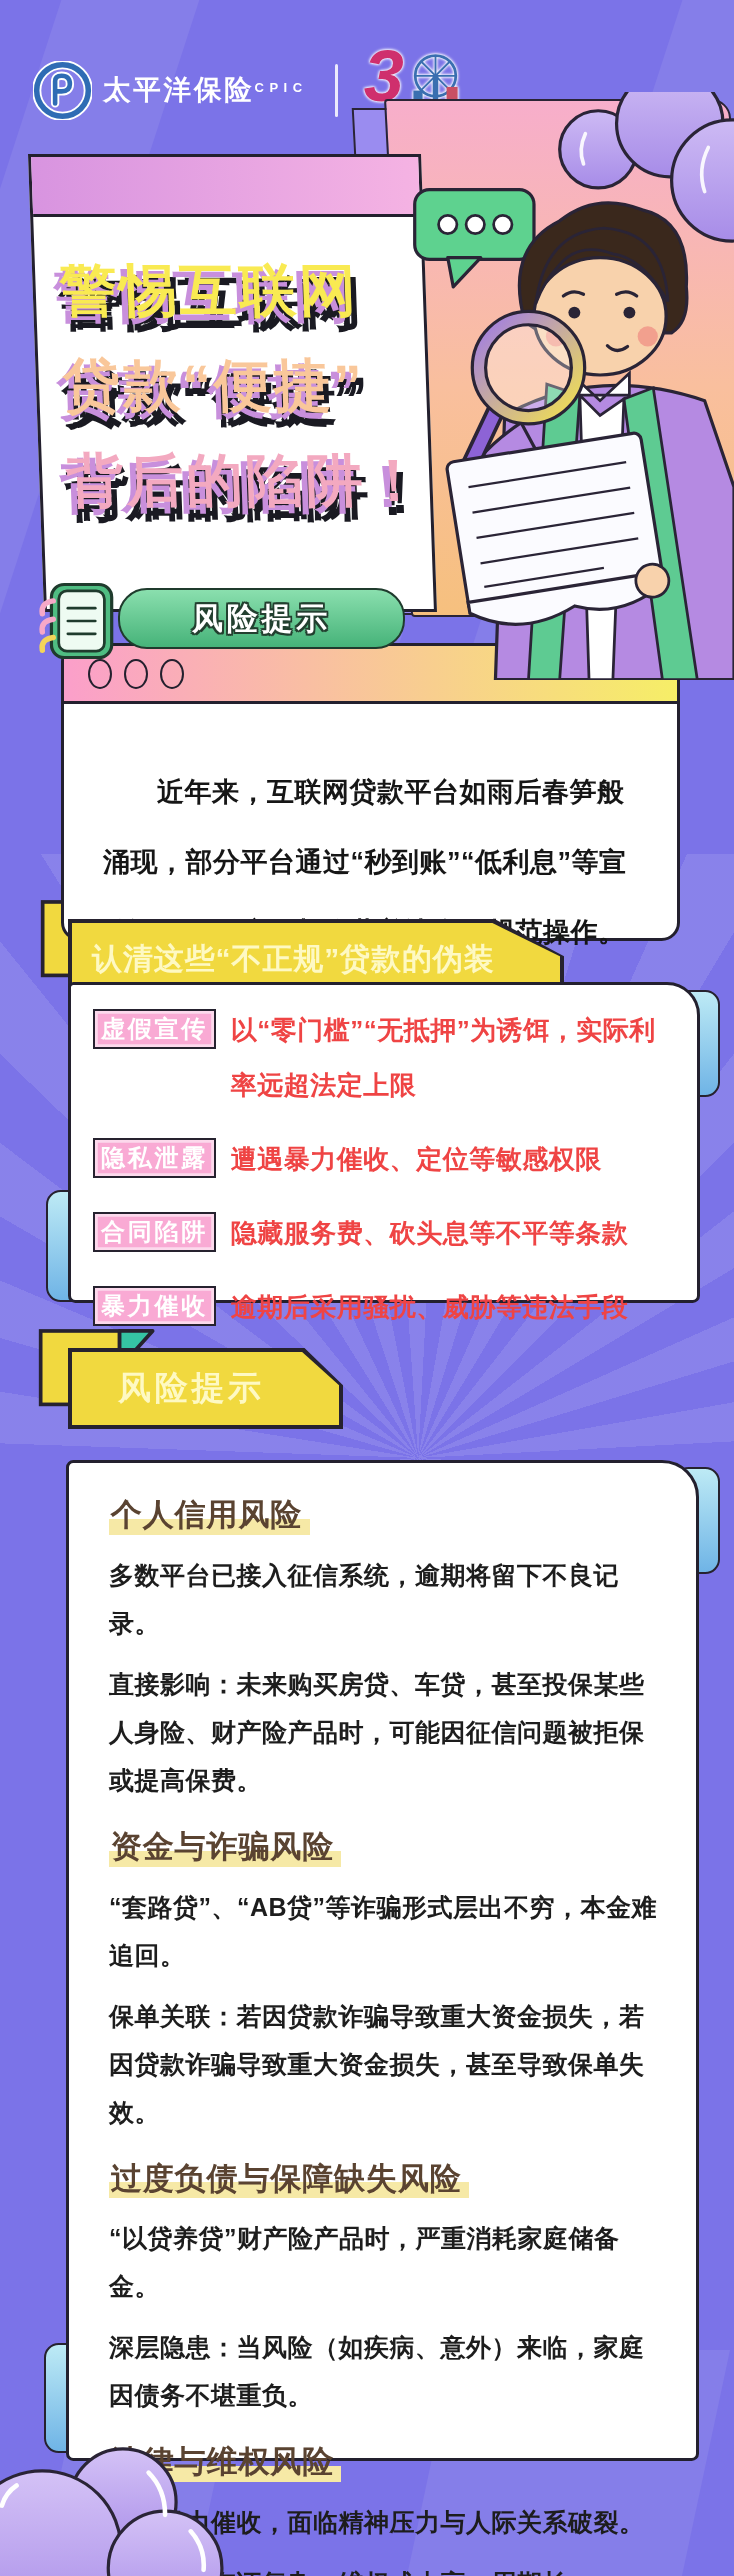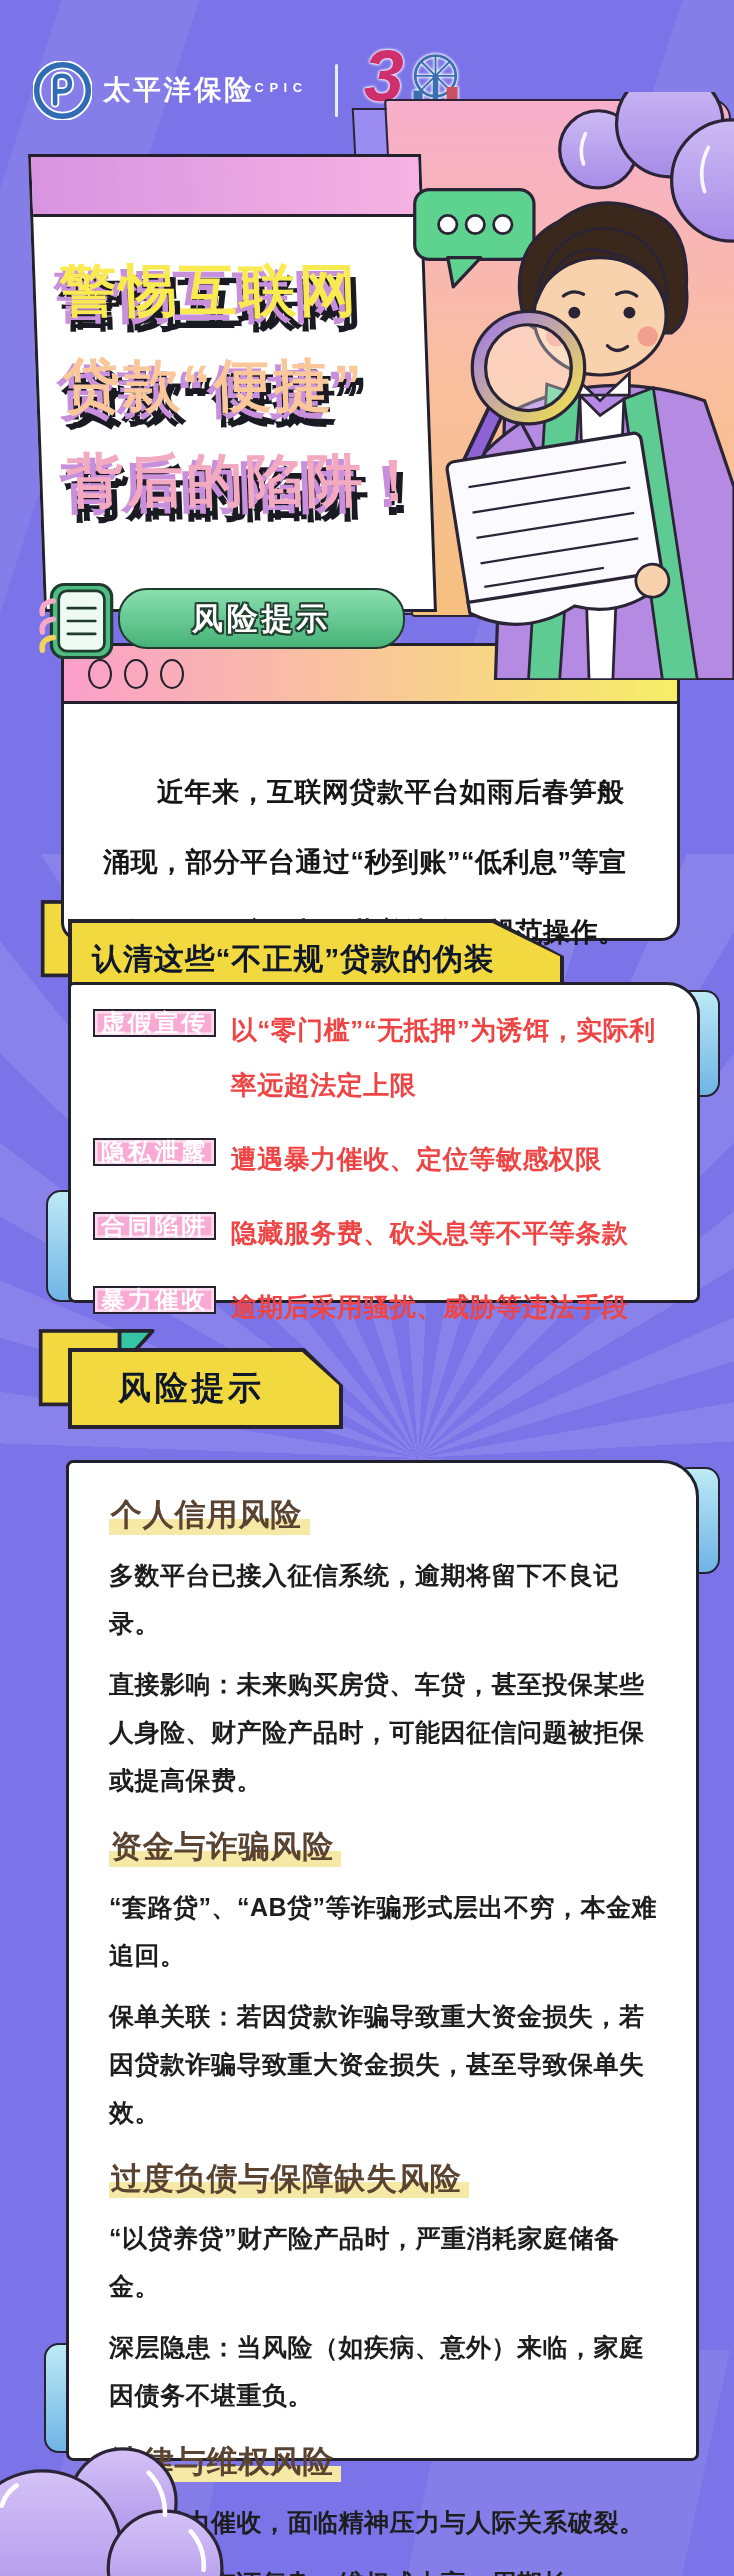--- a/index.html
+++ b/index.html
@@ -53,37 +53,37 @@
   .intro-card{position:absolute;left:61px;top:643px;width:613px;height:292px;background:#ffffff;border:3.7px solid #23202e;border-radius:18.4px;z-index:3;}
   .intro-head{height:55px;border-radius:13.8px 13.8px 0 0;background:linear-gradient(90deg,#fb9fca,#f6ee67);border-bottom:3.7px solid #23202e;display:flex;align-items:center;padding-left:24px;}
   .dot{width:20px;height:26px;border:2.8px solid #23202e;border-radius:50%;margin-right:12px;}
   .intro-body{padding:26px 39px 0 39px;font-size:27px;line-height:70px;color:#161616;font-weight:600;text-indent:2em;letter-spacing:0.5px;}
 
   
   .sq-accent{position:absolute;z-index:1;}
   .banner{position:absolute;z-index:3;height:81px;}
   .banner .shell{position:absolute;inset:0;background:#26222f;clip-path:polygon(0 0,86% 0,100% 46%,100% 100%,0 100%);}
   .banner .face{position:absolute;inset:3.7px;background:#f1d93f;clip-path:polygon(0 0,86% 0,100% 46%,100% 100%,0 100%);}
-  .banner span{position:absolute;top:0;bottom:0;display:flex;align-items:center;font-weight:bold;color:#0f172a;}
+  .banner span{position:absolute;top:0;bottom:0;display:flex;align-items:center;font-weight:bold;color:#fef9c3;}
   .banner1{left:68px;top:919px;width:496px;}
   .banner1 span{left:24px;font-size:30px;letter-spacing:0.9px;}
   .banner2{left:68px;top:1348px;width:275px;}
   .banner2 span{left:50px;font-size:33px;letter-spacing:3.7px;}
 
   
   .tab{position:absolute;width:42px;background:linear-gradient(180deg,#bdeaf5,#6fb4e6);border:2.8px solid #26222f;border-radius:14.7px;z-index:2;}
   .t1r{left:674px;top:990px;height:103px;}
   .t1l{left:46px;top:1190px;height:108px;}
   .t2r{left:674px;top:1467px;height:103px;}
   .t2l{left:44px;top:2343px;height:106px;}
 
   .card{position:absolute;background:#ffffff;border:3.7px solid #23202e;z-index:3;}
   .card1{left:68px;top:982px;width:632px;height:321px;border-radius:5.5px 33px 7.3px 7.3px;padding:18.4px 18.4px 0 22px;box-sizing:border-box;}
   .row{display:flex;align-items:flex-start;margin-bottom:19px;}
-  .row-label{flex:0 0 123px;height:28px;margin:5.5px 14.7px 0 0;background:#f9aad4;border:2.8px solid #26222f;box-shadow:inset 0 0 0 2.8px rgba(255,255,255,0.55);
+  .row-label{flex:0 0 123px;height:40px;margin:5.5px 14.7px 0 0;background:#f9aad4;border:2.8px solid #26222f;box-shadow:inset 0 0 0 2.8px rgba(255,255,255,0.55);
     display:flex;align-items:center;justify-content:center;font-size:24px;font-weight:bold;color:#ffffff;letter-spacing:2.8px;box-sizing:border-box;}
   .row-text{font-size:26px;line-height:55px;color:#ef4444;font-weight:600;letter-spacing:0.5px;width:448px;}
 
   .card2{left:66px;top:1460px;width:633px;height:1001px;border-radius:7.3px 37px 7.3px 7.3px;padding:27.5px 37px 0 40px;box-sizing:border-box;}
   .sub-h{font-size:31px;font-weight:bold;color:#5a4331;margin:22px 0 14.7px 0;letter-spacing:0.9px;}
   .sub-h:first-child{margin-top:3.7px;}
   .sub-h em{font-style:normal;background:linear-gradient(rgba(0,0,0,0) 58%, #f6e9a6 58%);padding:0 7.3px 2.8px 1.8px;}
   .sub-p{font-size:25px;line-height:48px;color:#1d1d1d;font-weight:600;margin:0 0 13px 0;letter-spacing:0.5px;}
 
   

